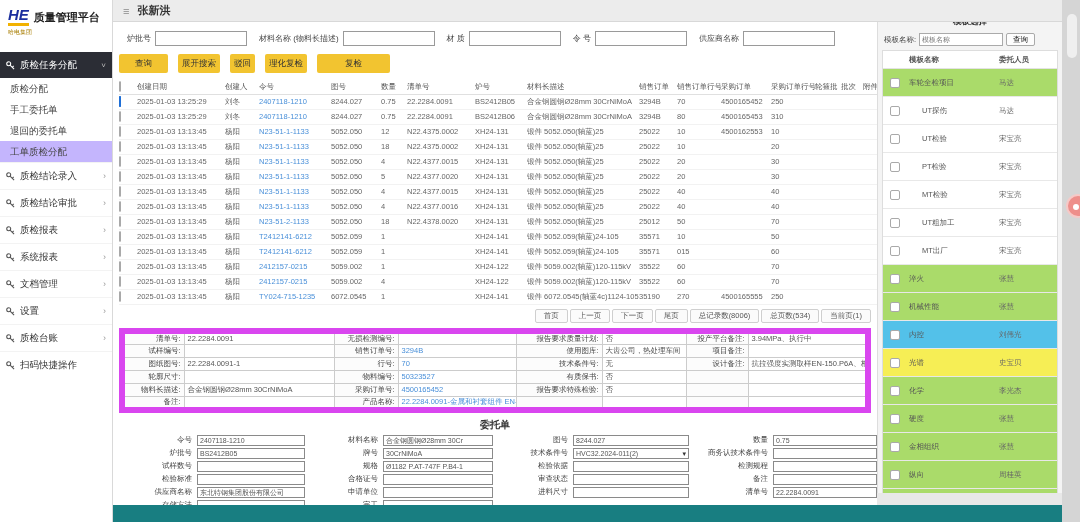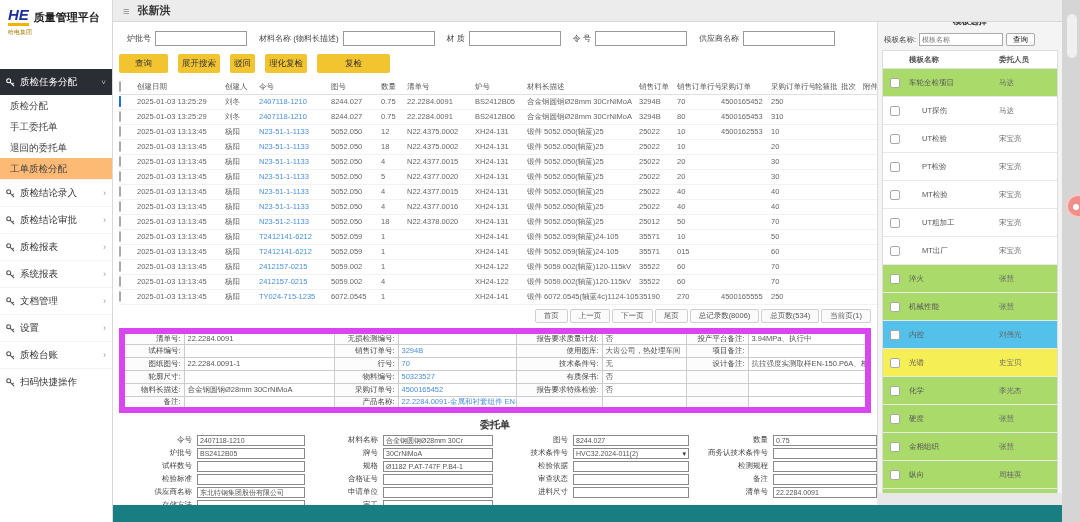--- a/index.html
+++ b/index.html
@@ -2,29 +2,29 @@
 <html><head>
 <meta charset="utf-8">
 <style>
   * { margin:0; padding:0; box-sizing:border-box; }
   html,body { width:1080px; height:522px; overflow:hidden;
     font-family:"Liberation Sans","DejaVu Sans",sans-serif; background:#e8e8e8; color:#555; }
   .page { position:relative; width:1080px; height:522px; }
 
   
   .sidebar { position:absolute; left:0; top:0; width:113px; height:522px; background:#fff; border-right:1px solid #d9d9d9; z-index:3; }
-  .logo { height:69px; padding:8px 6px 0 8px; background:#fff; }
+  .logo { height:52px; padding:8px 6px 0 8px; background:#fff; }
   .logo-row { display:flex; align-items:center; gap:5px; }
   .logo-mark { font-weight:900; font-style:italic; font-size:15px; color:#1c2f9e; line-height:14px; border-bottom:3px solid #f2b200; padding-bottom:1px; }
   .logo-title { font-size:11px; font-weight:bold; color:#222; white-space:nowrap; }
   .logo-sub { font-size:6px; color:#a87d00; margin-top:2px; }
   .menu-root { height:26px; background:#2b2d35; color:#fff; display:flex; align-items:center; gap:5px; padding:0 6px; font-size:9.5px; }
   .menu-root .chev { margin-left:auto; font-size:8px; color:#bbb; }
   .submenu .sub-item { height:21px; line-height:21px; padding-left:10px; font-size:9.5px; color:#444; }
-  .submenu .sub-item.active { background:#fdba74; }
+  .submenu .sub-item.active { background:#c4b5fd; }
   .menu-section { height:27px; display:flex; align-items:center; gap:5px; padding:0 6px; font-size:9.5px; color:#333; border-top:1px solid #f3f3f3; }
   .menu-section .chev { margin-left:auto; font-size:9px; color:#999; }
   .key-ic { width:9px; height:9px; flex:0 0 9px; }
 
   
   .topbar { position:absolute; left:113px; top:0; width:949px; height:22px; background:#ececec; border-bottom:1px solid #d8d8d8; display:flex; align-items:center; gap:8px; padding:0 10px; z-index:2; }
   .burger { font-size:11px; color:#8a8a8a; }
   .username { font-size:11px; color:#333; font-weight:bold;text-align:right; }
 
   

